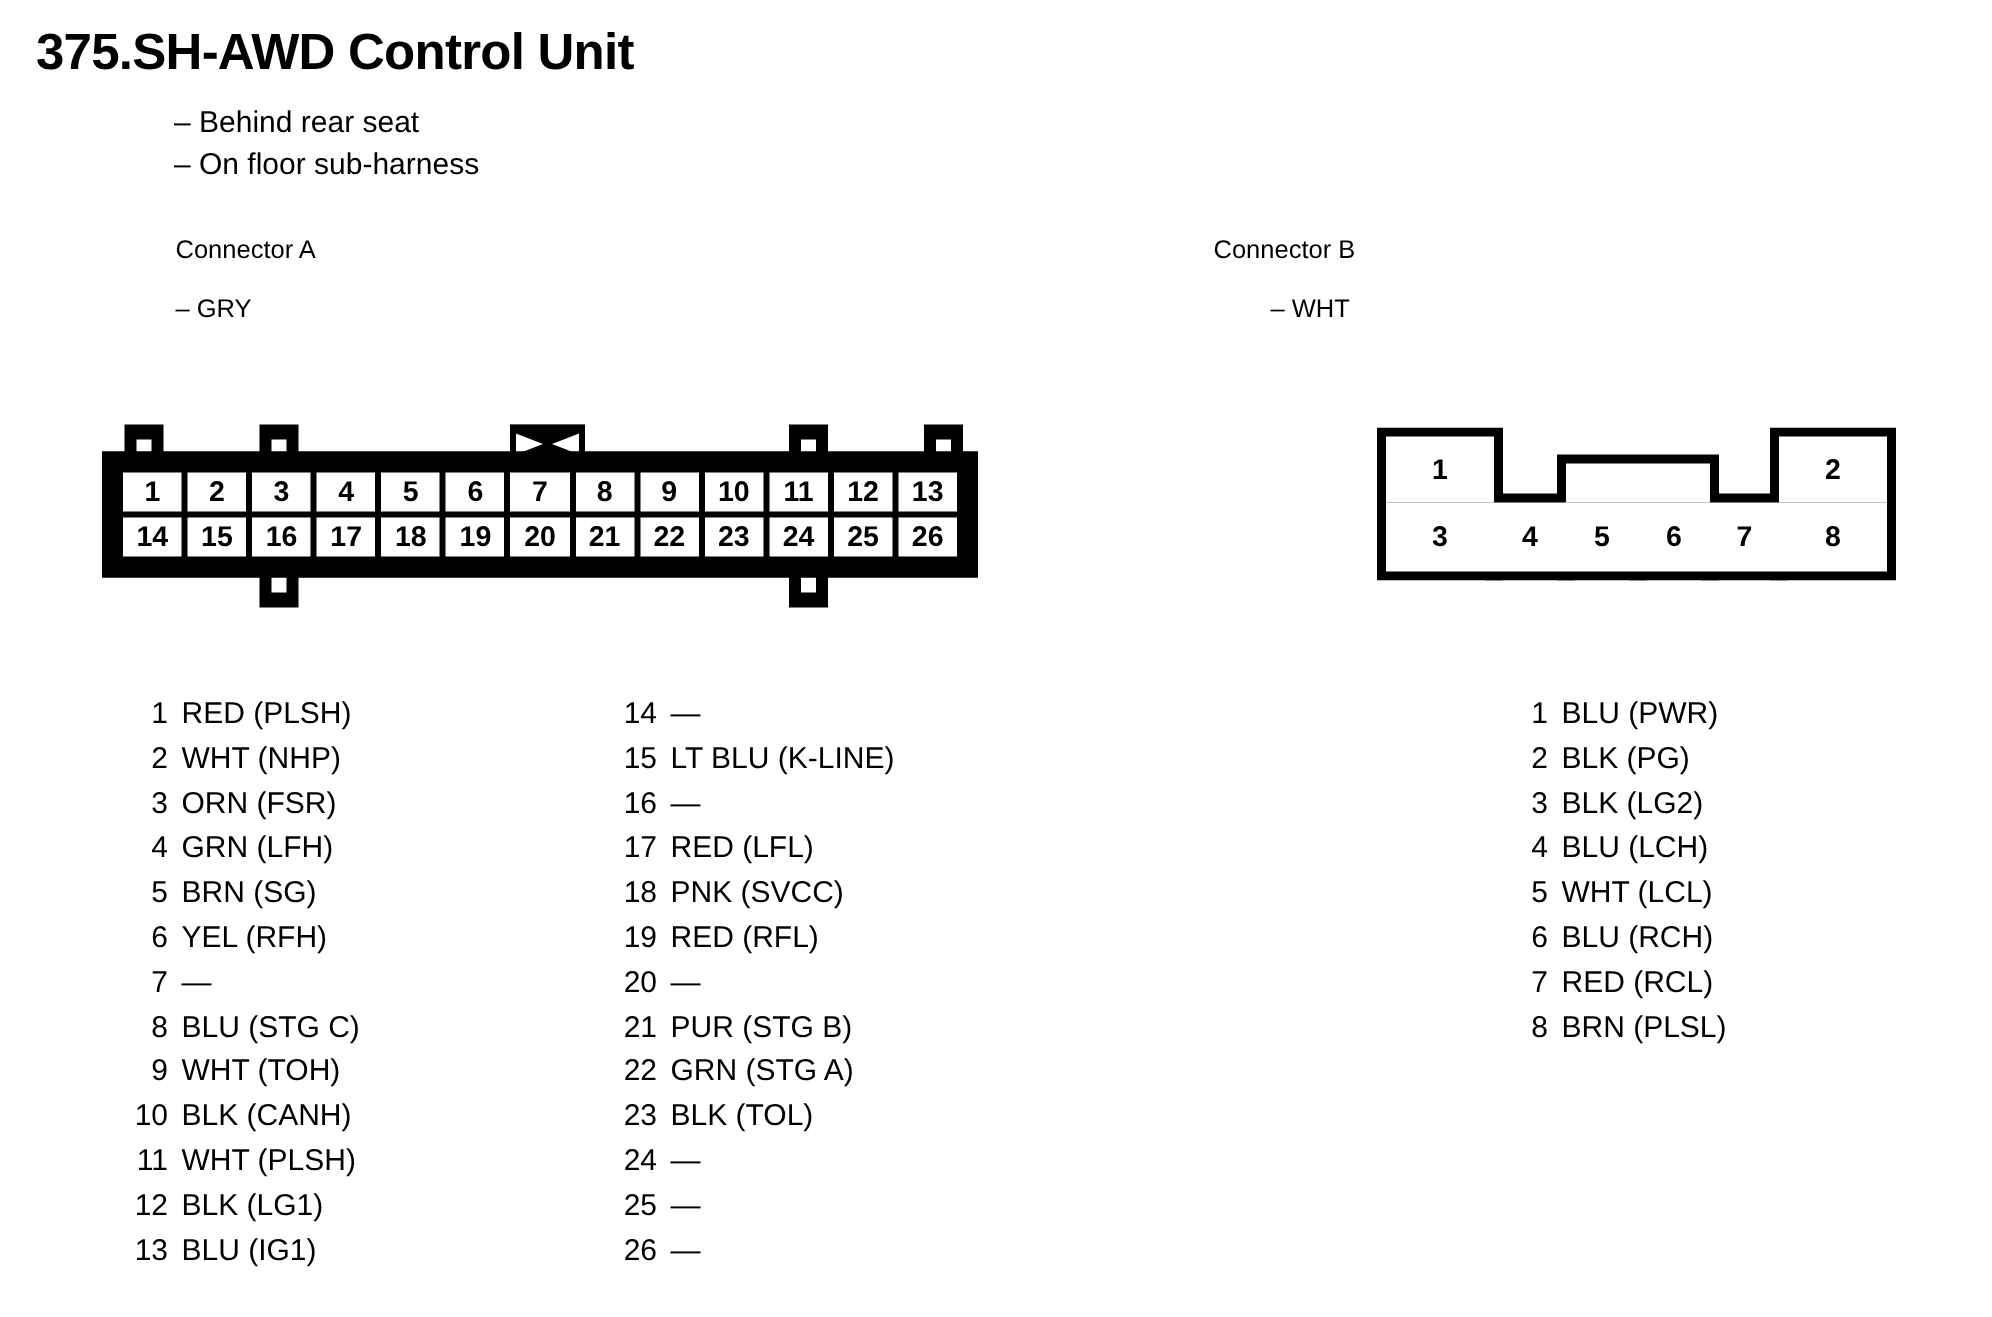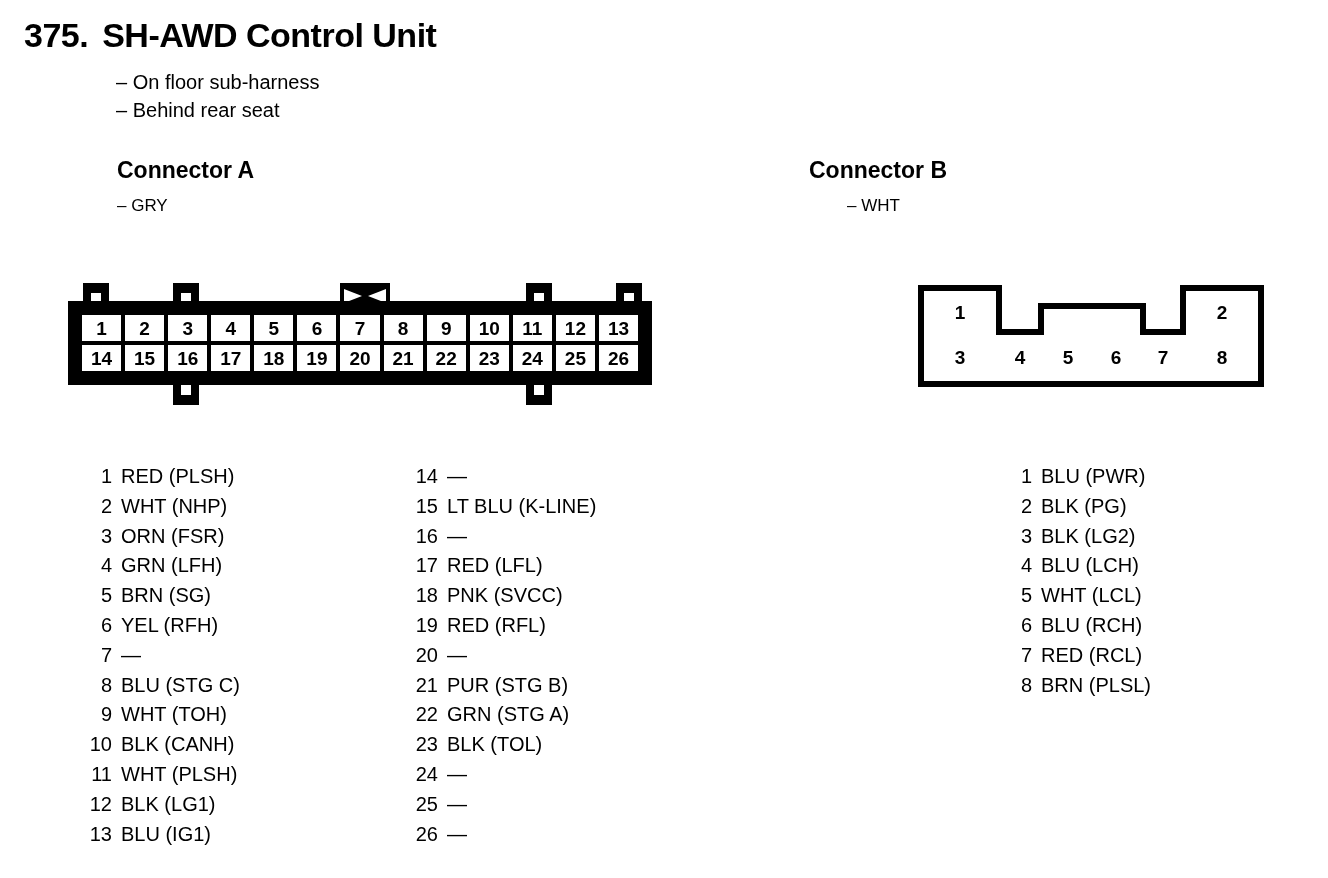--- a/index.html
+++ b/index.html
@@ -19,36 +19,36 @@
   
   .page-title {
     position: absolute;
     left: 24px;
     top: 16px;
     font-size: 34px;
     font-weight: bold;
     letter-spacing: -0.5px;
     white-space: nowrap;
   }
-  .title-num { margin-right: 14px; }
+  .title-num { margin-right: 0; }
 
   .note-list {
     position: absolute;
     left: 116px;
     top: 68px;
     font-size: 20px;
     line-height: 28px;
   }
   .note-line { white-space: nowrap; }
 
   
   .conn-heading {
     position: absolute;
-    font-size: 23px;
-    font-weight: bold;
+    font-size: 17px;
+    font-weight: normal;
     white-space: nowrap;
   }
   .conn-color {
     position: absolute;
     font-size: 17px;
     white-space: nowrap;
   }
   #connA-heading { left: 117px; top: 157px; }
   #connA-color   { left: 117px; top: 196px; }
   #connB-heading { left: 809px; top: 157px; }
@@ -171,22 +171,22 @@
   }
 </style>
 </head>
 <body>
 
 <div class="page-title">
   <span class="title-num">375.</span><span>SH-AWD Control Unit</span>
 </div>
 
 <div class="note-list">
+  <div class="note-line">– Behind rear seat</div>
   <div class="note-line">– On floor sub-harness</div>
-  <div class="note-line">– Behind rear seat</div>
 </div>
 
 <div class="conn-heading" id="connA-heading">Connector A</div>
 <div class="conn-color" id="connA-color">– GRY</div>
 
 <div id="connA-diagram">
 
   <div class="tab tab-top" style="left:15px;">
     <div class="tab-notch"></div>
   </div>

